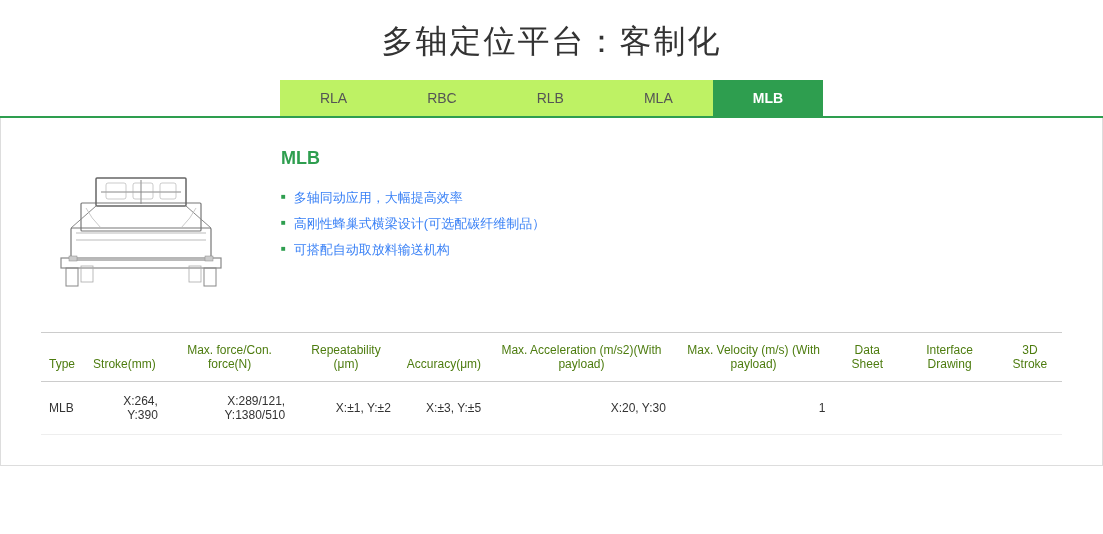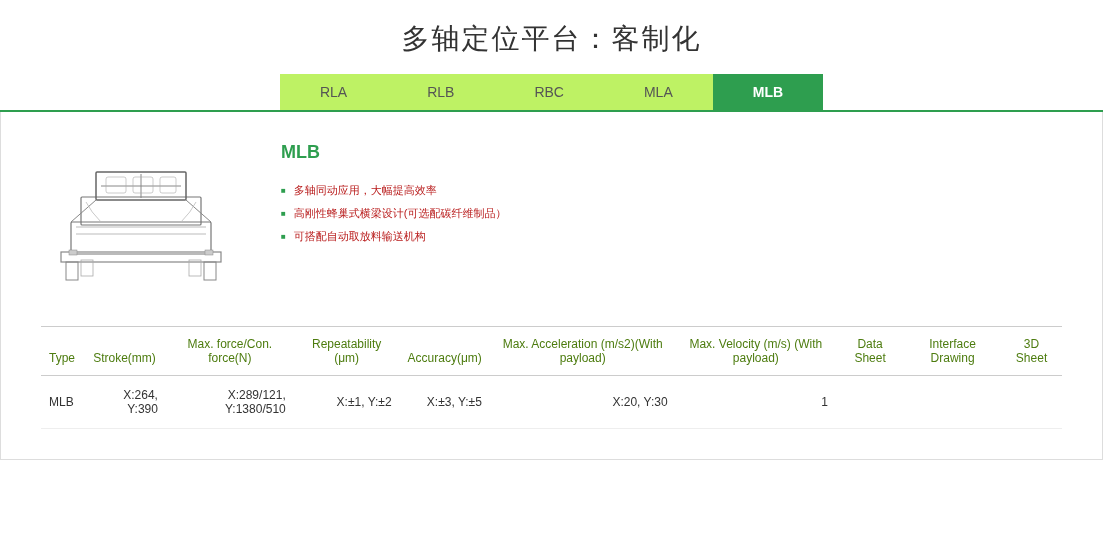--- a/index.html
+++ b/index.html
@@ -4,21 +4,21 @@
   <style>
     * { box-sizing: border-box; margin: 0; padding: 0; }
     body {
       font-family: Arial, "Microsoft YaHei", sans-serif;
       background: #fff;
       color: #333;
       font-size: 13px;
     }
     .page-title {
       text-align: center;
-      font-size: 28px;
+      font-size: 32px;
       font-weight: normal;
       padding: 20px 8px 16px;
       color: #333;
       letter-spacing: 2px;
     }
     .tab-bar {
       display: flex;
       justify-content: center;
       border-bottom: 2px solid #2e9e4f;
       margin-bottom: 0;
@@ -69,22 +69,22 @@
       font-size: 18px;
       font-weight: bold;
       margin-bottom: 16px;
     }
     .feature-list {
       list-style: none;
       padding: 0;
     }
     .feature-list li {
       padding: 4px 0;
-      font-size: 11px;
-      color: #b91c1c;
+      font-size: 13px;
+      color: #3b82f6;
       display: flex;
       align-items: flex-start;
       gap: 8px;
     }
     .feature-list li::before {
       content: '■';
       color: #2e9e4f;
       font-size: 8px;
       margin-top: 3px;
       flex-shrink: 0;
@@ -124,22 +124,22 @@
       border-bottom: 1px solid #eee;
     }
   </style>
 </head>
 <body>
 
 <h1 class="page-title">多轴定位平台：客制化</h1>
 
 <div class="tab-bar">
   <button class="tab-item">RLA</button>
+  <button class="tab-item">RBC</button>
   <button class="tab-item">RLB</button>
-  <button class="tab-item">RBC</button>
   <button class="tab-item">MLA</button>
   <button class="tab-item active">MLB</button>
 </div>
 
 <div class="content-panel">
   <div class="product-section">
     <div class="product-image-wrap">
       <div class="product-image-placeholder">
         
         <svg width="180" height="160" viewBox="0 0 180 160" xmlns="http://www.w3.org/2000/svg">
@@ -196,21 +196,21 @@
       <tr>
         <th class="left-align">Type</th>
         <th>Stroke(mm)</th>
         <th>Max. force/Con. force(N)</th>
         <th>Repeatability (μm)</th>
         <th>Accuracy(μm)</th>
         <th>Max. Acceleration (m/s2)(With payload)</th>
         <th>Max. Velocity (m/s) (With payload)</th>
         <th>Data Sheet</th>
         <th>Interface Drawing</th>
-        <th>3D Sheet</th>
+        <th>3D Stroke</th>
       </tr>
     </thead>
     <tbody>
       <tr>
         <td class="left-align">MLB</td>
         <td>X:264, Y:390</td>
         <td>X:289/121, Y:1380/510</td>
         <td>X:±1, Y:±2</td>
         <td>X:±3, Y:±5</td>
         <td>X:20, Y:30</td>

